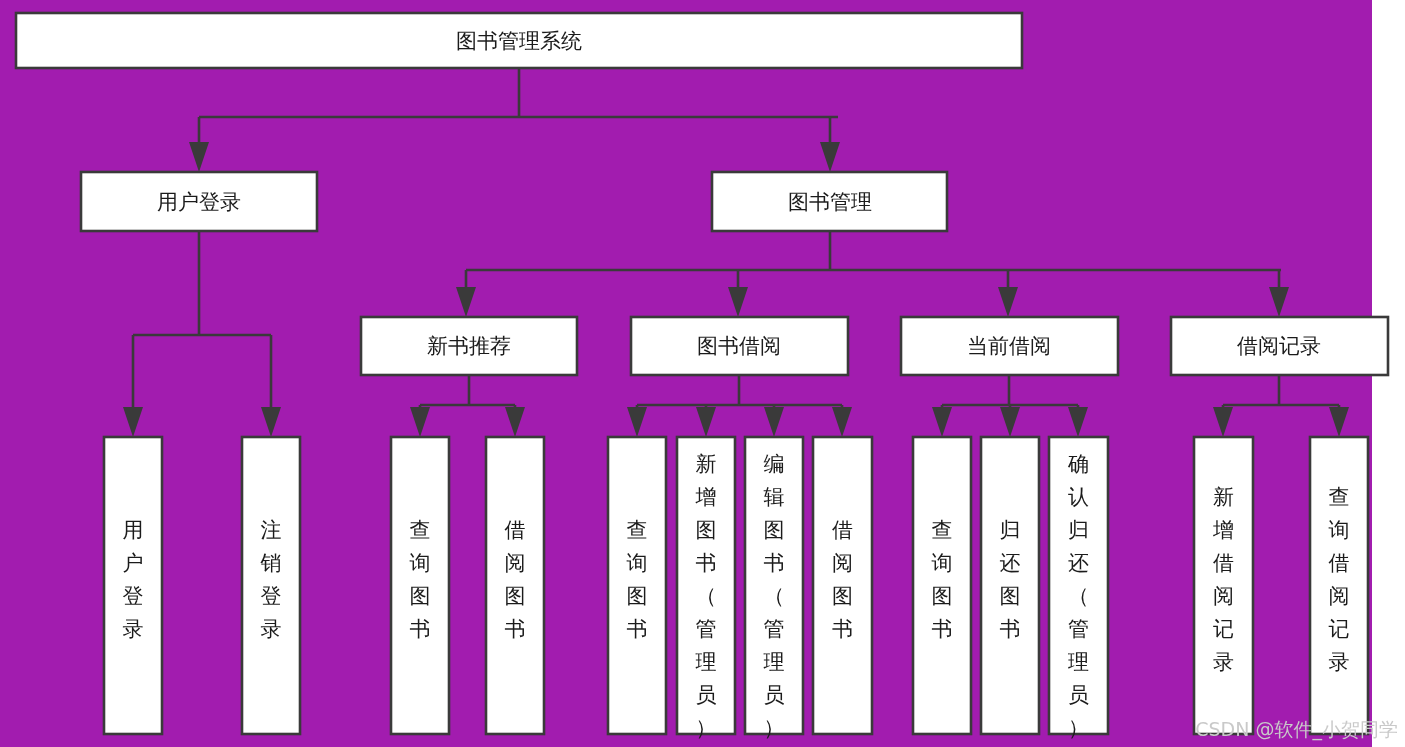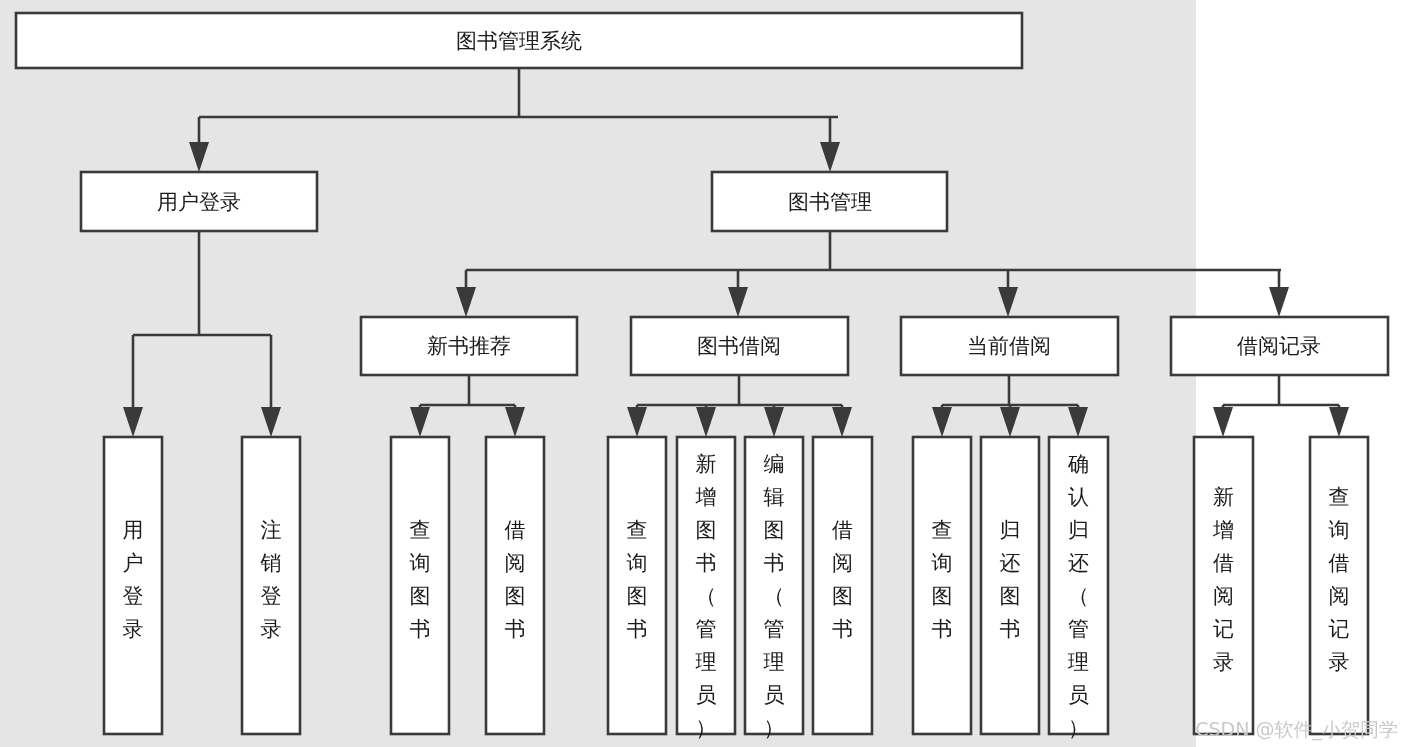--- a/index.html
+++ b/index.html
@@ -9,23 +9,23 @@
     background: #ffffff;
   }
   body {
     width: 1405px;
     height: 747px;
     font-family: "DejaVu Sans", "Liberation Sans", sans-serif;
     overflow: hidden;
   }
   #diagram-root {
     position: relative;
-    width: 1196px;
+    width: 1372px;
     height: 747px;
-    background: #e5e5e5;
+    background: #a21caf;
   }
   svg#tree-svg {
     position: absolute;
     left: 0;
     top: 0;
     width: 1405px;
     height: 747px;
     display: block;
   }
   .node-box {

